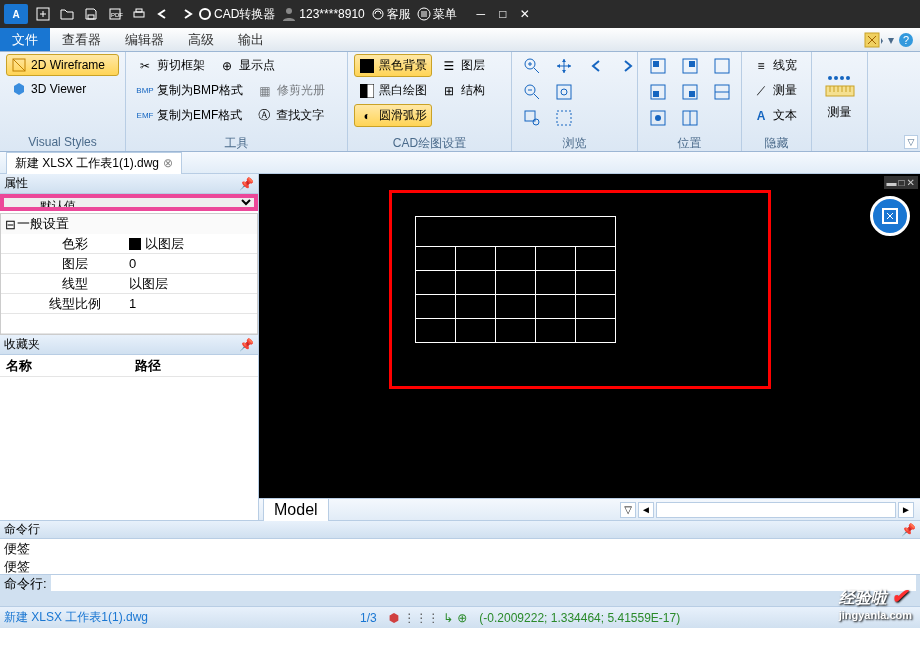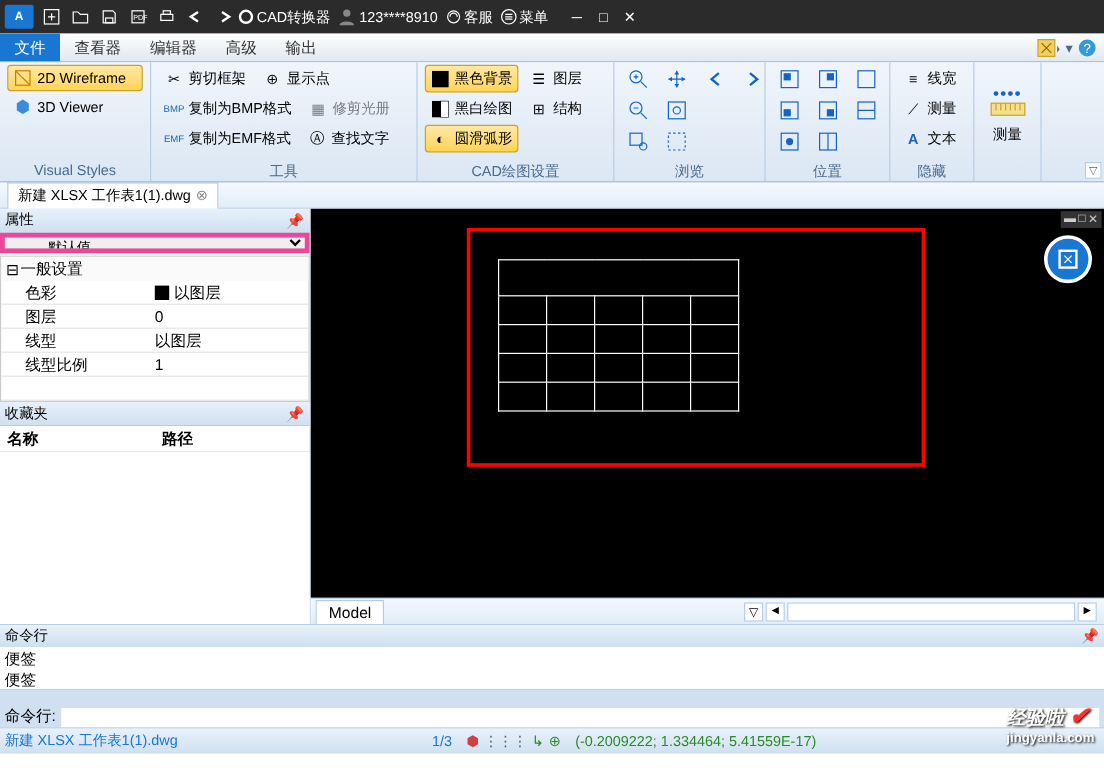--- a/index.html
+++ b/index.html
@@ -41,21 +41,21 @@
 
 
 .main { display: flex; height: 346px; }
 .left { width: 259px; display: flex; flex-direction: column; border-right: 1px solid #b8cde4; }
 .panel-header { height: 20px; background: linear-gradient(#e8f1fb,#d0e0f0); border-bottom: 1px solid #b8cde4; display: flex; align-items: center; padding: 0 4px; font-size: 12px; justify-content: space-between; }
 .panel-header .pin { cursor: pointer; }
 .proplist { flex: 0 0 auto; }
 .proplist select { width: 100%; height: 17px; border: 4px solid #ec4899; font-size: 12px; padding-left: 32px; }
 .proptable { border: 1px solid #ccc; background: #fff; }
 .proptable .row { display: flex; border-bottom: 1px solid #e5e5e5; height: 20px; align-items: center; }
-.proptable .row .k { width: 128px; padding-left: 20px; font-size: 13px; }
+.proptable .row .k { width: 128px; padding-left: 20px; font-size: 13px; text-align: center; }
 .proptable .row .v { flex: 1; font-size: 13px; display: flex; align-items: center; gap: 4px; }
 .proptable .section { display: flex; align-items: center; height: 20px; font-size: 13px; padding-left: 4px; background: #fafafa; }
 .proptable .section .caret { width: 12px; }
 .favorites { flex: 1; display: flex; flex-direction: column; }
 .favorites .cols { display: flex; height: 22px; border-bottom: 1px solid #e5e5e5; align-items: center; }
 .favorites .cols span { flex: 1; padding-left: 6px; font-size: 13px; font-weight: bold; }
 .favorites .body { flex: 1; background: #fff; }
 
 .canvas-wrap { flex: 1; display: flex; flex-direction: column; background: #e7e9ec; }
 .canvas { flex: 1; background: #000; position: relative; margin: 0; }
@@ -63,29 +63,29 @@
 .canvas .help-bubble { position: absolute; top: 22px; right: 10px; width: 40px; height: 40px; border-radius: 50%; background: #1976d2; border: 3px solid #fff; display: flex; align-items: center; justify-content: center; color: #fff; font-size: 16px; }
 .canvas .redbox { position: absolute; left: 130px; top: 16px; width: 382px; height: 199px; border: 3px solid #ff0000; }
 .canvas .grid { position: absolute; left: 156px; top: 42px; }
 .canvas .grid table { border-collapse: collapse; }
 .canvas .grid td { border: 1px solid #fff; width: 40px; height: 24px; }
 .canvas .grid tr:first-child td { border-left: none; border-right: none; }
 .canvas .grid tr:first-child td:first-child { border-left: 1px solid #fff; }
 .canvas .grid tr:first-child td:last-child { border-right: 1px solid #fff; }
 
 .model-tab { height: 22px; background: linear-gradient(#f4f8fd,#e1ecf7); display: flex; align-items: center; border-top: 1px solid #b8cde4; }
-.model-tab .mt { background: #fff; border: 1px solid #b8cde4; border-bottom: none; padding: 2px 10px; font-size: 13px; margin-left: 4px; }
+.model-tab .mt { background: #fff; border: 1px solid #b8cde4; border-bottom: none; padding: 2px 10px; font-size: 16px; margin-left: 4px; }
 .model-tab .scroll { flex: 1; display: flex; justify-content: flex-end; gap: 2px; padding-right: 6px; }
 .model-tab .scroll span { width: 16px; height: 16px; border: 1px solid #b8cde4; display: flex; align-items: center; justify-content: center; background: #fff; cursor: pointer; font-size: 10px; }
 
 
 .cmdlog { height: 54px; border-top: 1px solid #b8cde4; display: flex; flex-direction: column; }
 .cmdlog .hdr { height: 18px; background: linear-gradient(#e8f1fb,#d0e0f0); display: flex; align-items: center; padding: 0 4px; font-size: 12px; justify-content: space-between; border-bottom: 1px solid #b8cde4; }
 .cmdlog .log { flex: 1; background: #fff; padding: 1px 4px; font-size: 13px; overflow: hidden; }
-.cmdline { height: 32px; background: #d0e0f0; display: flex; align-items: flex-end; padding: 0 4px; font-size: 13px; border-top: 1px solid #b8cde4; }
+.cmdline { height: 32px; background: #d0e0f0; display: flex; align-items: flex-start; padding: 0 4px; font-size: 13px; border-top: 1px solid #b8cde4; }
 .cmdline input { flex: 1; border: none; background: #fff; height: 16px; margin-left: 4px; font-size: 12px; }
 
 
 .statusbar { height: 22px; background: linear-gradient(#e8f1fb,#d0e0f0); border-top: 1px solid #b8cde4; display: flex; align-items: center; font-size: 12px; padding: 0 4px; gap: 12px; }
 .statusbar .file { color: #1976d2; }
 .statusbar .page { color: #1976d2; margin-left: 200px; }
 .statusbar .icons { display: flex; gap: 4px; color: #555; }
 .statusbar .coords { color: #2a8a2a; }
 
 

